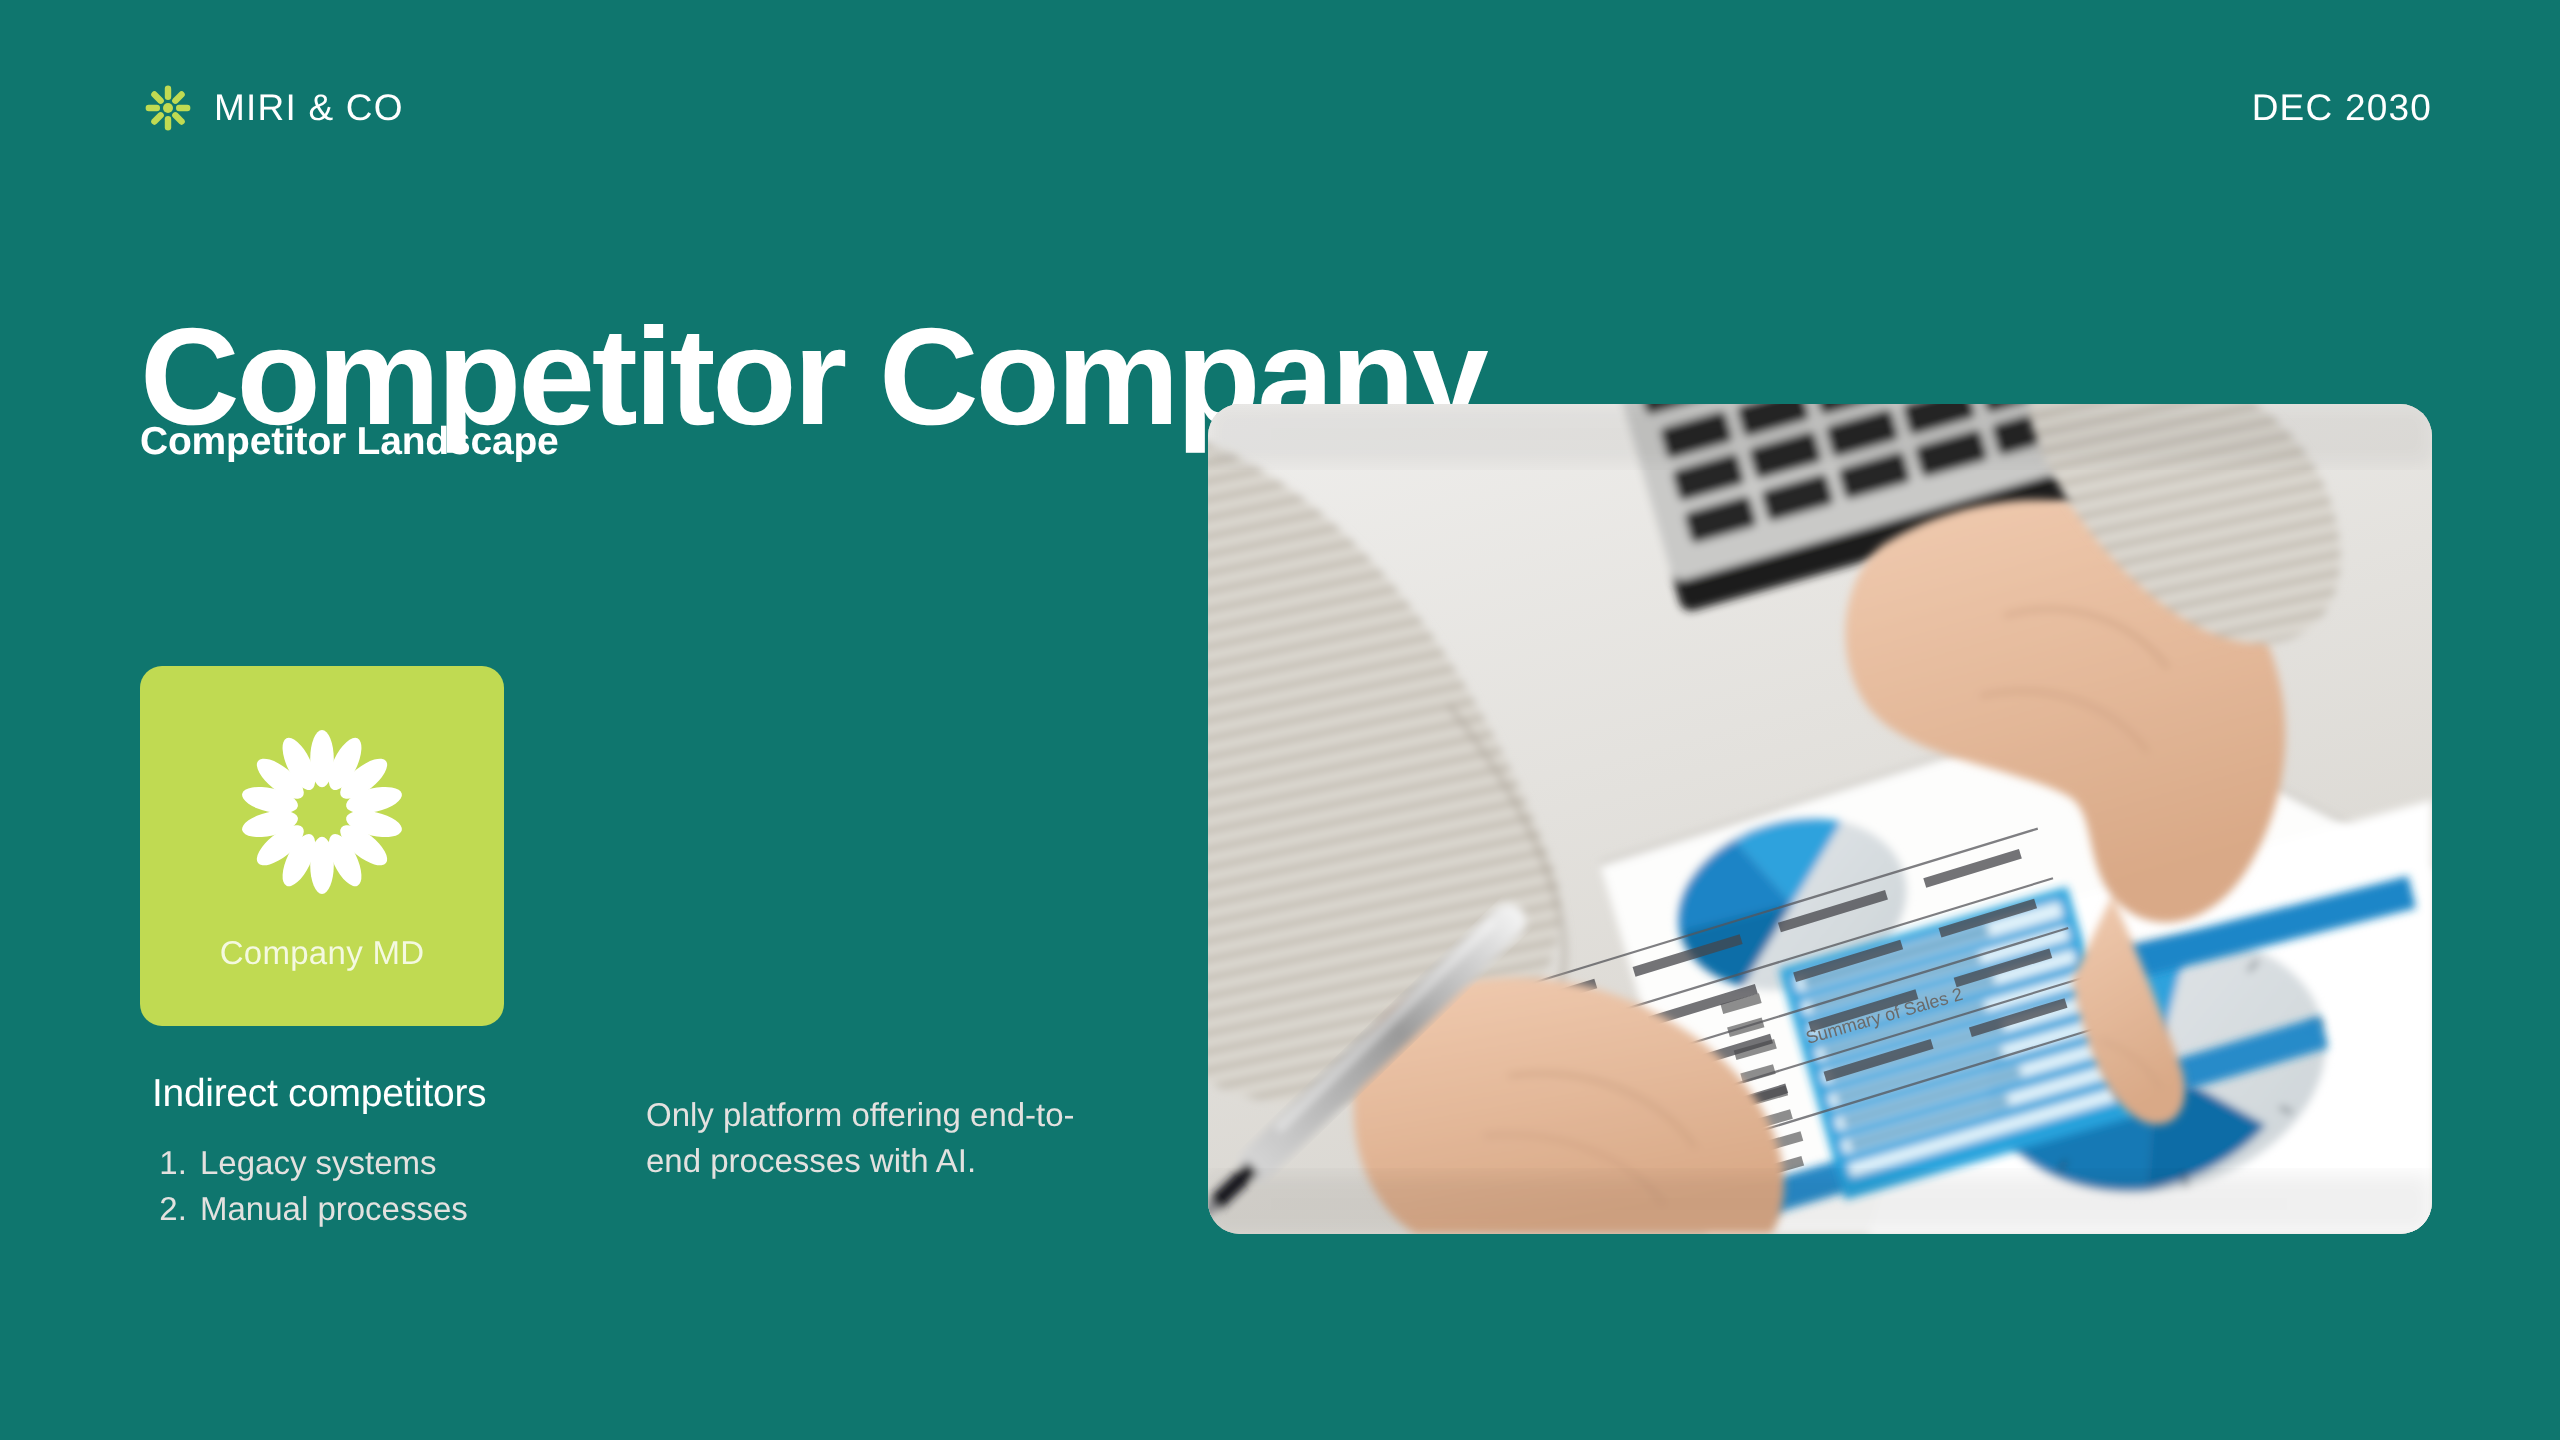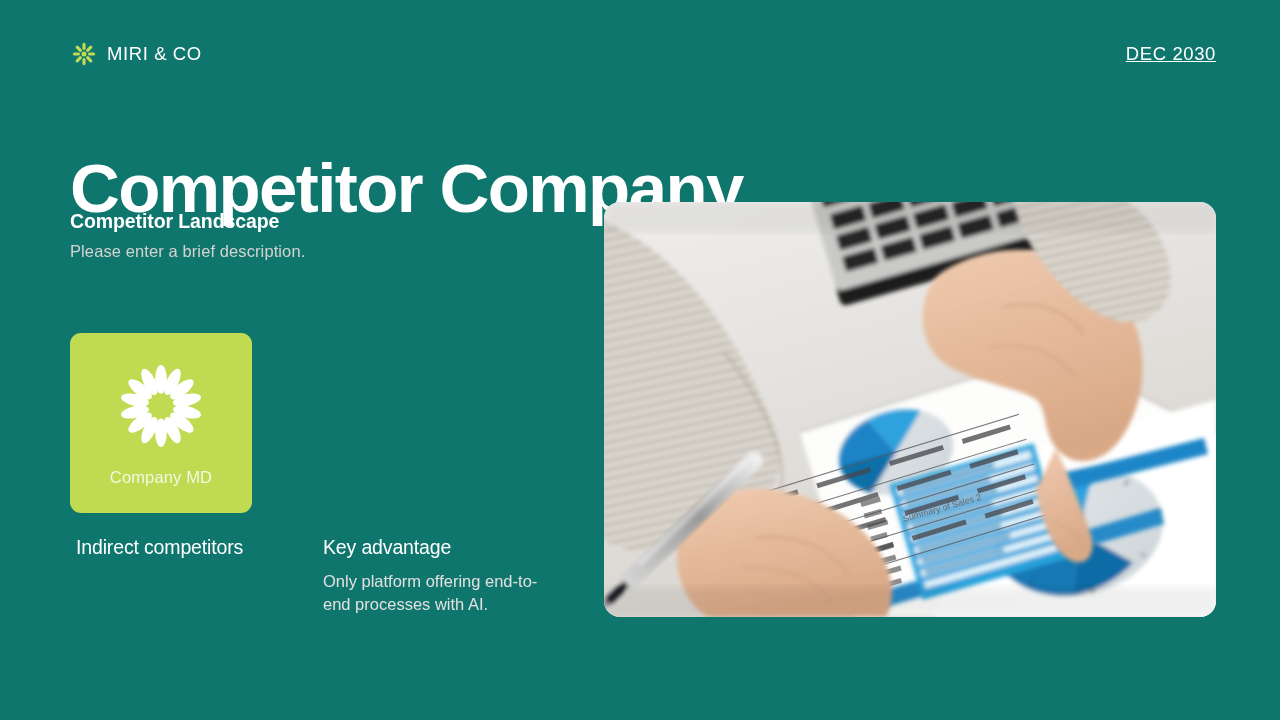--- a/index.html
+++ b/index.html
@@ -50,21 +50,20 @@
     letter-spacing: 0.6px;
     font-weight: 400;
     white-space: nowrap;
   }
   .date-label {
     color: #ffffff;
     font-size: 18.5px;
     letter-spacing: 0.6px;
     font-weight: 400;
     white-space: nowrap;
-    text-decoration: underline;
   }
 
   
   .page-title {
     position: absolute;
     top: 108px;
     left: 70px;
     color: #ffffff;
     font-size: 69px;
     line-height: 1.02;
@@ -205,21 +204,20 @@
       </svg>
       <span class="brand-name">MIRI &amp; CO</span>
     </div>
     <span class="date-label">DEC 2030</span>
   </div>
 
   <h1 class="page-title">Competitor Company</h1>
 
   <div class="left-col">
     <h2 class="section-heading">Competitor Landscape</h2>
-    <p class="section-desc">Please enter a brief description.</p>
   </div>
 
   <div class="cards-row">
 
     <div class="comp-card card-a">
       <div class="card-logo">
         <svg width="92" height="92" viewBox="0 0 100 100">
           <g fill="#ffffff">
             <ellipse cx="50" cy="21" rx="6.4" ry="15.5"></ellipse>
             <ellipse cx="50" cy="21" rx="6.4" ry="15.5" transform="rotate(25.7 50 50)"></ellipse>
@@ -241,24 +239,27 @@
       <span class="card-label">Company MD</span>
     </div>
 
 
   </div>
 
   <div class="bottom-cols">
 
     <div class="bcol-a">
       <h3 class="bcol-heading">Indirect competitors</h3>
+      <ol class="ordered-list">
+        <li>Legacy systems</li>
+        <li>Manual processes</li>
+      </ol>
     </div>
 
     <div class="bcol-b">
-      <h3 class="bcol-heading">Key advantage</h3>
       <p class="adv-text">Only platform offering end-to-end processes with AI.</p>
     </div>
 
   </div>
 
   <div class="photo-frame">
     <svg class="photo-svg" viewBox="0 0 612 415" preserveAspectRatio="xMidYMid slice">
       <defs>
         <linearGradient id="deskG" x1="0" y1="0" x2="0.4" y2="1">
           <stop offset="0" stop-color="#efeeec"></stop>

